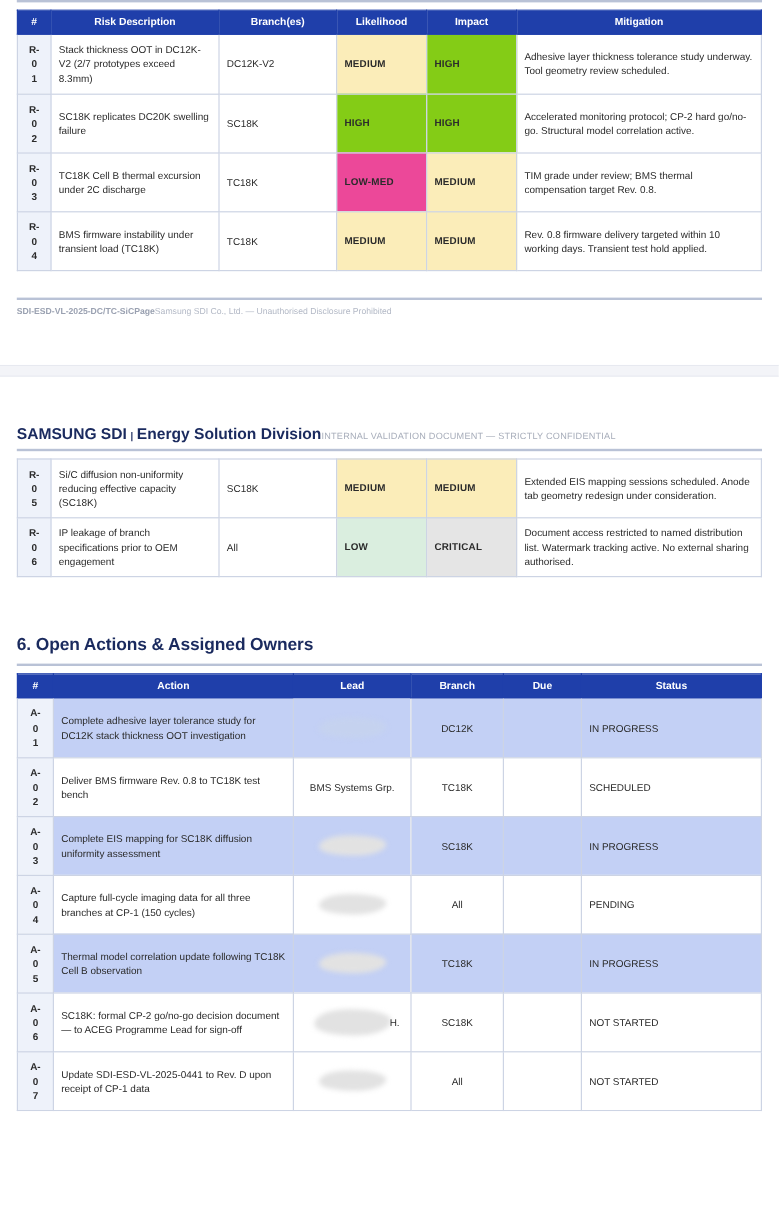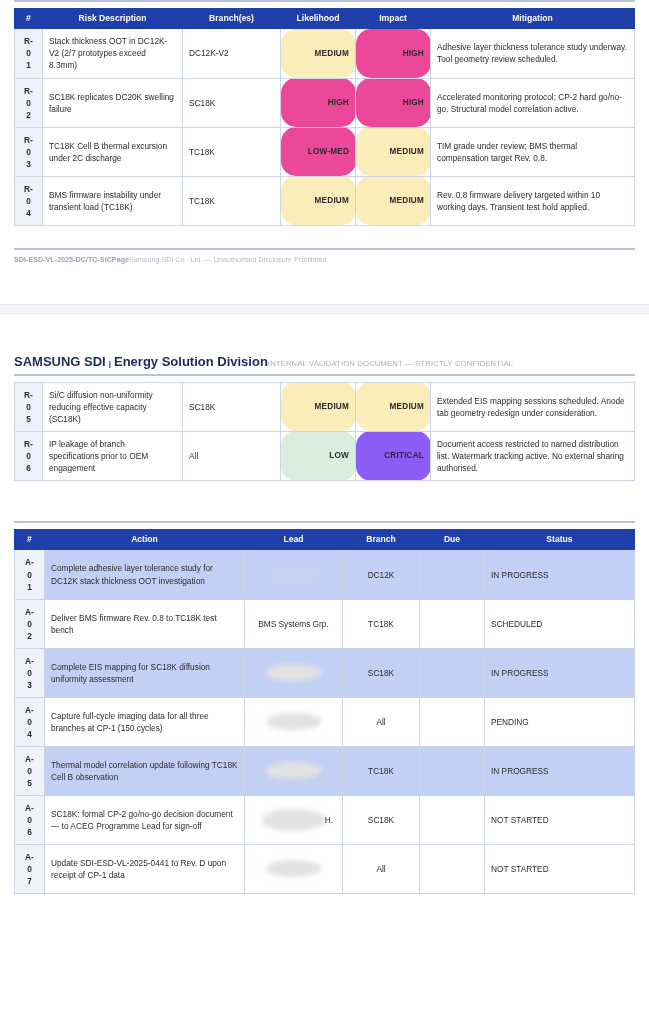--- a/index.html
+++ b/index.html
@@ -72,25 +72,25 @@
     background:#eef2fa;
     font-weight:bold;
     text-align:center;
     color:#2b2b2b;
     font-size:8.3px;
     word-break:break-all;
     padding:6px 2px;
     line-height:1.45;
   }
   td.center{ text-align:center; }
-  td.tagcell{ text-align:right; font-weight:bold; font-size:8.2px; letter-spacing:.2px;border-radius:15px;}
-
-  
-  .sev-high   { background:#ec4899; color:#a3203a; }
-  .sev-critical{ background:#8b5cf6; color:#c21b47; }
+  td.tagcell{ text-align:left; font-weight:bold; font-size:8.2px; letter-spacing:.2px;}
+
+  
+  .sev-high   { background:#84cc16; color:#a3203a; }
+  .sev-critical{ background:#e5e5e5; color:#c21b47; }
   .sev-medium { background:#fbedb9; color:#9a7b12; }
   .sev-medium-soft{ background:#fbedb9; color:#c9ba6a; font-weight:bold;}
   .sev-lowmed { background:#ec4899; color:#c9ba6a; font-weight:bold;}
   .sev-low    { background:#daeedf; color:#3c5a46; font-weight:normal;}
 
   
   tr.alt td{ background:#c3d0f5; }
   tr.alt td.idcell{ background:#eef2fa; }
   td.statuscell{ color:#26408f; font-weight:normal; font-size:8.3px; padding-left:8px;}
 
@@ -261,20 +261,21 @@
             <td>All</td>
             <td class="tagcell sev-low">LOW</td>
             <td class="tagcell sev-critical">CRITICAL</td>
             <td>Document access restricted to named distribution list. Watermark tracking active. No external sharing authorised.</td>
           </tr>
         </tbody>
     </table>
 
     <div class="spacer-lg"></div>
 
+    <h2 class="section-title">6. Open Actions &amp; Assigned Owners</h2>
     <div class="rule"></div>
 
     <table class="doc" id="actions-table">
       <colgroup>
         <col style="width:30px">
           <col style="width:200px">
           <col style="width:98px">
         <col style="width:77px">
           <col style="width:65px">
           <col>

